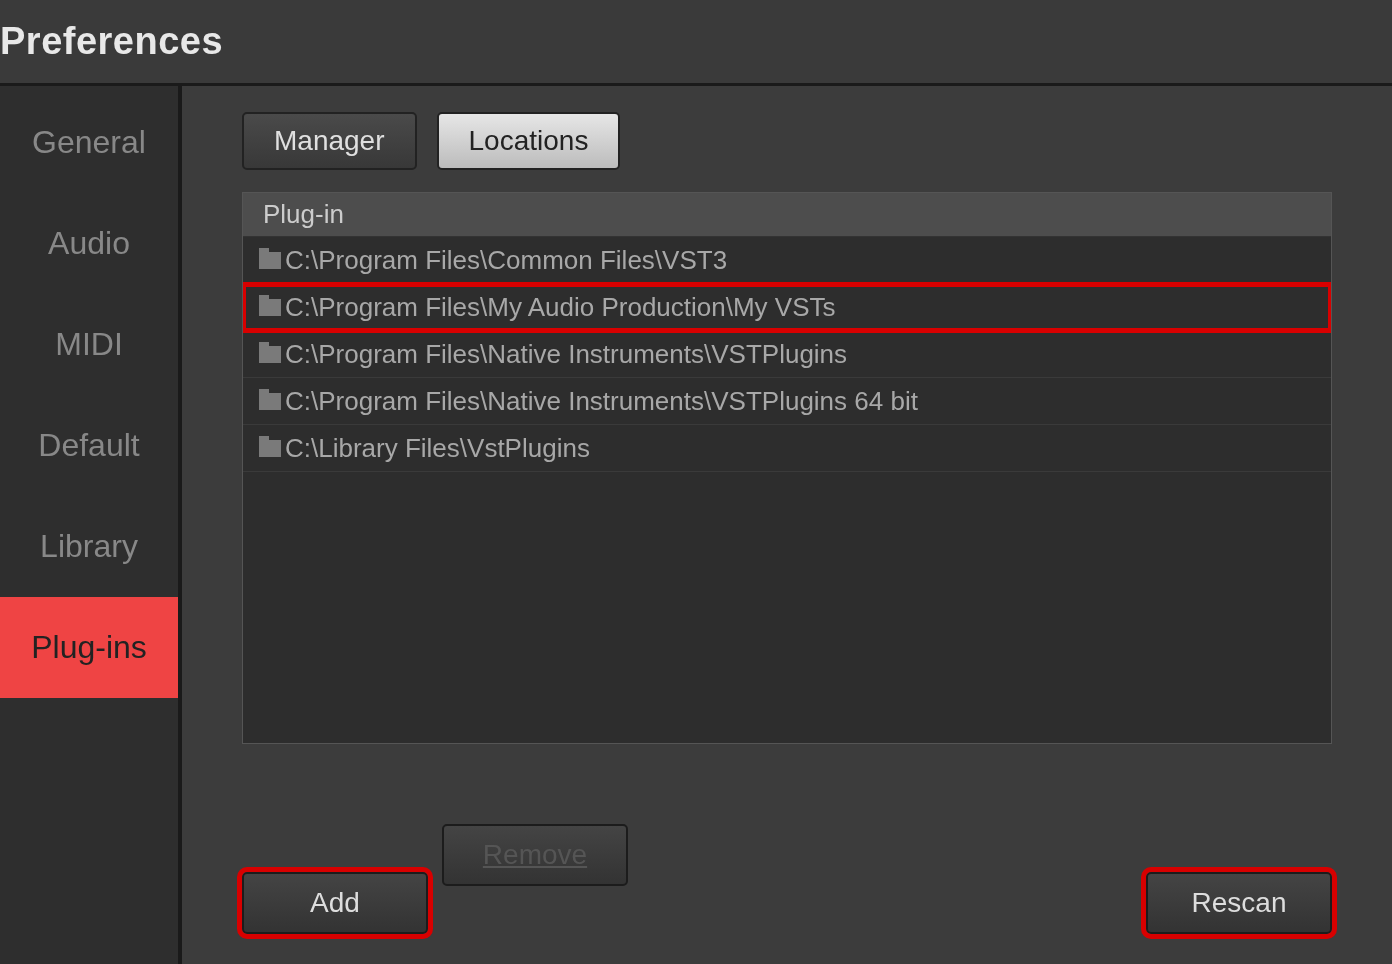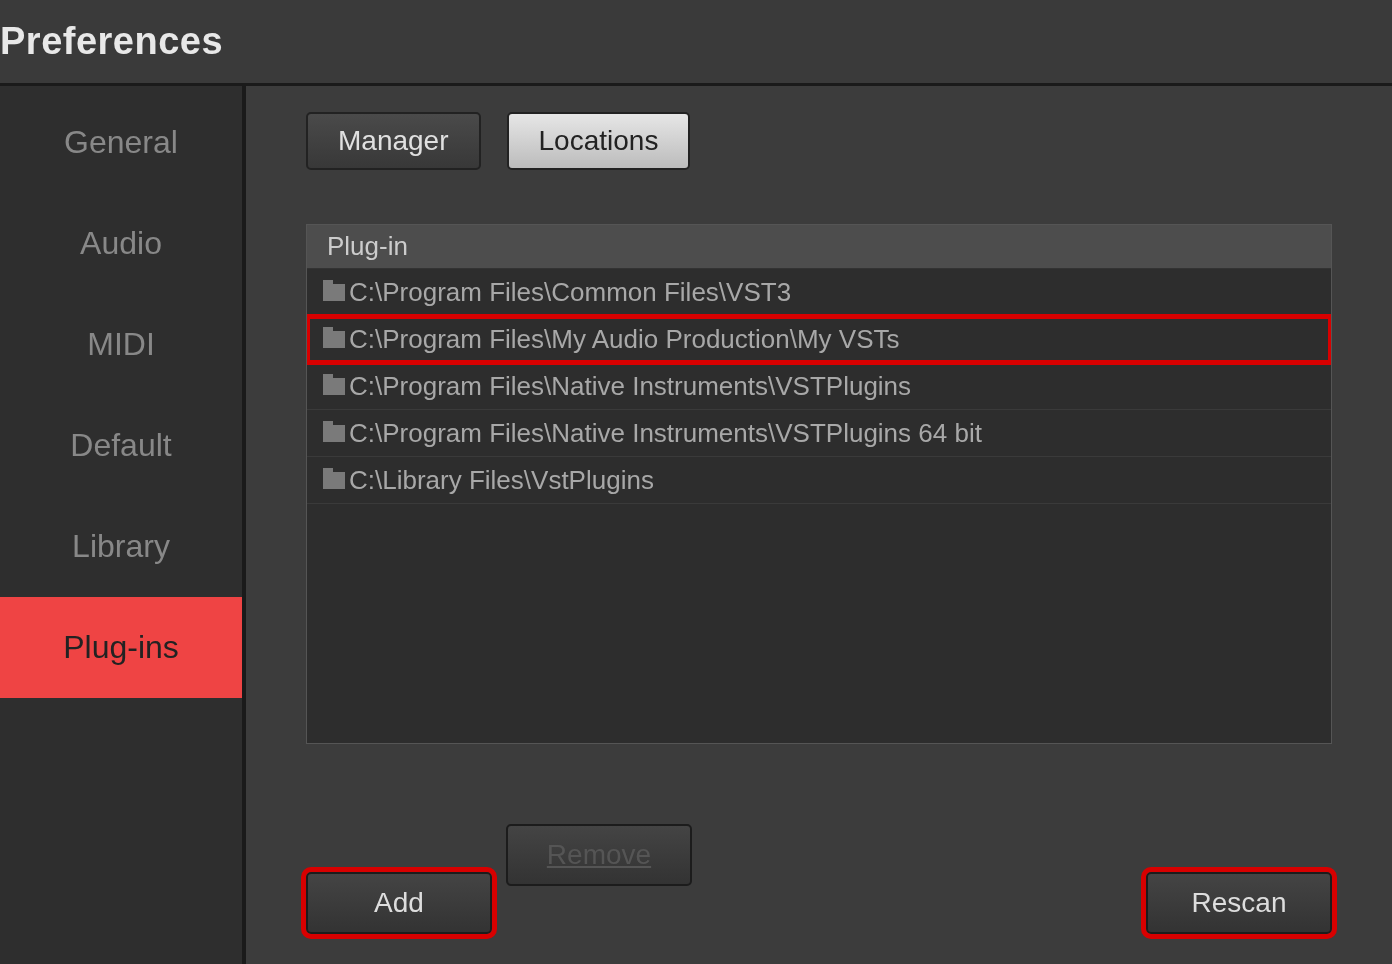--- a/index.html
+++ b/index.html
@@ -23,21 +23,21 @@
       font-size: 38px;
       font-weight: 600;
       color: #e8e8e8;
       letter-spacing: 0.5px;
     }
     .main {
       display: flex;
       height: calc(100% - 86px);
     }
     .sidebar {
-      width: 246px;
+      width: 182px;
       background: #2e2e2e;
       border-right: 4px solid #1a1a1a;
       display: flex;
       flex-direction: column;
       padding-top: 6px;
     }
     .sidebar-item {
       height: 101px;
       display: flex;
       align-items: center;
@@ -53,21 +53,21 @@
     }
     .content {
       flex: 1;
       background: #3c3c3c;
       padding: 26px 60px 30px 60px;
       display: flex;
       flex-direction: column;
     }
     .tabs {
       display: flex;
-      gap: 26px;
+      gap: 20px;
       margin-bottom: 22px;
       align-items: center;
     }
     .tab-button {
       height: 58px;
       padding: 0 30px;
       font-size: 28px;
       border: 2px solid #222;
       border-radius: 5px;
       cursor: pointer;
@@ -81,21 +81,20 @@
       background: linear-gradient(#e6e6e6, #bcbcbc);
       color: #222;
     }
     .list-container {
       background: #2d2d2d;
       border: 1px solid #555;
       flex: 1;
       display: flex;
       flex-direction: column;
       overflow: hidden;
-      margin-top: 32px;
     }
     .list-header {
       background: #4d4d4d;
       height: 44px;
       display: flex;
       align-items: center;
       padding-left: 20px;
       font-size: 26px;
       color: #ccc;
       border-bottom: 1px solid #333;

